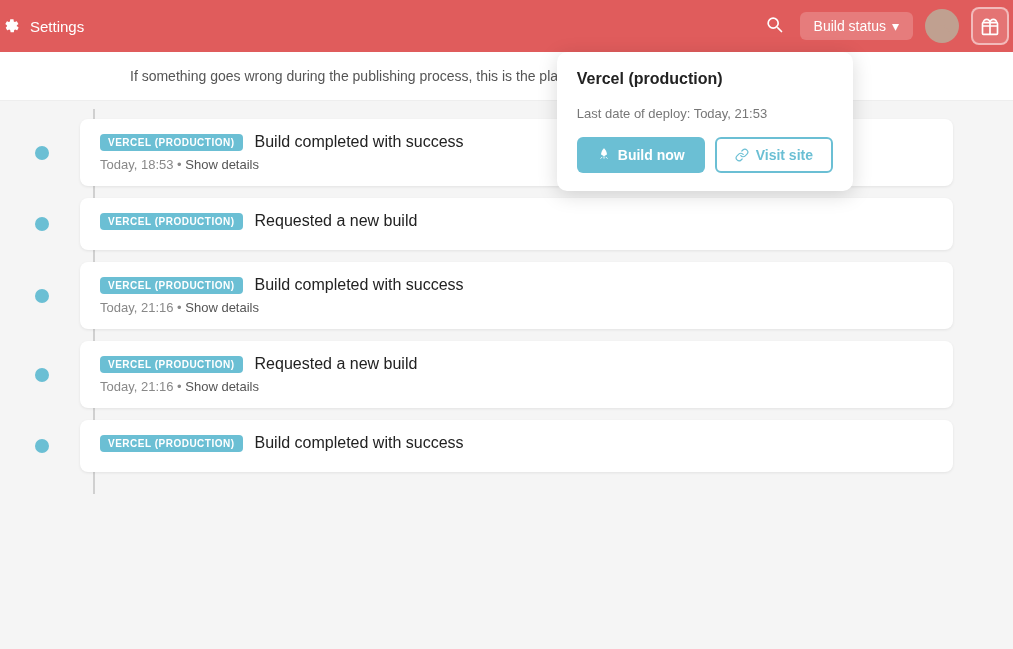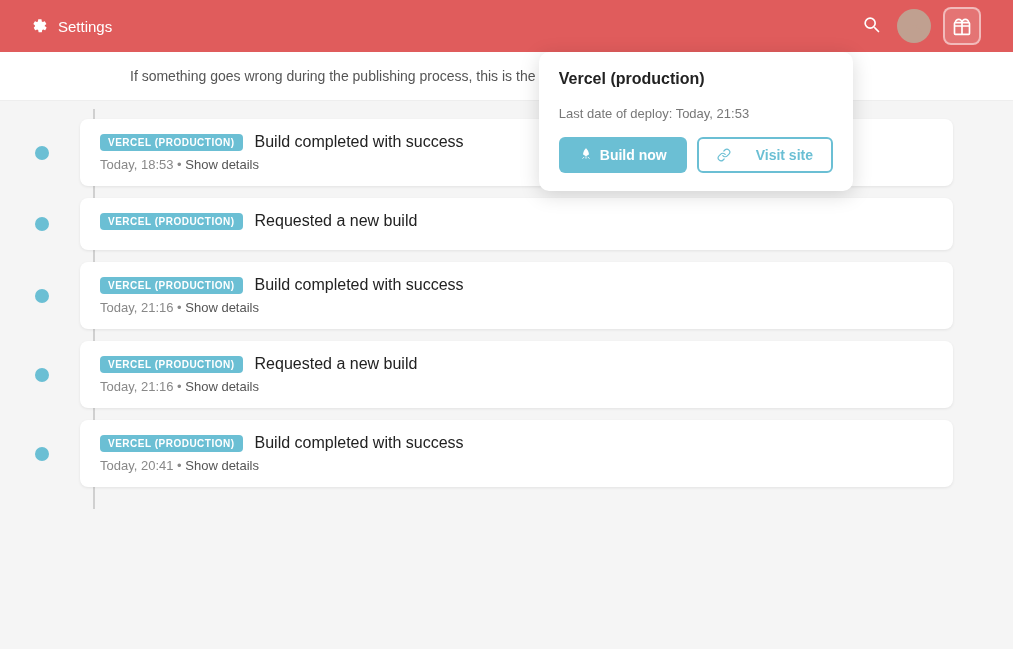--- a/index.html
+++ b/index.html
@@ -12,21 +12,21 @@
       position: relative;
     }
 
     
     .header {
       background: #e05c5c;
       height: 52px;
       display: flex;
       align-items: center;
       justify-content: space-between;
-      padding: 0 32px;
+      padding: 0 4px;
       position: relative;
       z-index: 10;
     }
     .header-left {
       display: flex;
       align-items: center;
       gap: 10px;
       color: white;
       font-size: 15px;
       font-weight: 500;
@@ -223,21 +223,21 @@
       background: white;
       color: #6bbfd4;
       border: 2px solid #6bbfd4;
       padding: 0 18px;
       border-radius: 6px;
       font-size: 14px;
       font-weight: 600;
       cursor: pointer;
       display: flex;
       align-items: center;
-      gap: 25px;
+      gap: 7px;
     }
 
     .gear-icon-svg {
       width: 16px; height: 16px;
       display: inline-block;
     }
   </style>
 </head>
 <body>
 
@@ -246,20 +246,24 @@
     <svg class="gear-icon-svg" viewBox="0 0 24 24" fill="white">
       <path d="M12 15a3 3 0 100-6 3 3 0 000 6zm7.2-2.1a7.2 7.2 0 00.1-1c0-.3 0-.7-.1-1l2.1-1.6c.2-.2.2-.4.1-.6l-2-3.5c-.1-.2-.3-.3-.5-.2l-2.5 1c-.5-.4-1.1-.7-1.7-.9l-.4-2.7c0-.2-.2-.4-.5-.4h-4c-.3 0-.5.2-.5.4l-.4 2.7c-.6.2-1.2.5-1.7.9l-2.5-1c-.2-.1-.4 0-.5.2l-2 3.5c-.1.2-.1.4.1.6l2.1 1.6c-.1.3-.1.7-.1 1s0 .7.1 1L2.8 14.1c-.2.2-.2.4-.1.6l2 3.5c.1.2.3.3.5.2l2.5-1c.5.4 1.1.7 1.7.9l.4 2.7c.1.2.2.4.5.4h4c.3 0 .5-.2.5-.4l.4-2.7c.6-.2 1.2-.5 1.7-.9l2.5 1c.2.1.4 0 .5-.2l2-3.5c.1-.2.1-.4-.1-.6l-2.1-1.6z"></path>
     </svg>
     <span>Settings</span>
   </div>
   <div class="header-right">
     <button class="search-icon-btn">
       <svg width="20" height="20" viewBox="0 0 24 24" fill="white">
         <path d="M21 21l-4.35-4.35M17 11a6 6 0 11-12 0 6 6 0 0112 0z" stroke="white" stroke-width="2" fill="none" stroke-linecap="round"></path>
       </svg>
+    </button>
+    <button class="build-status-btn">
+      <span>Build status</span>
+      <span>▾</span>
     </button>
     <div class="avatar">
       <svg width="22" height="22" viewBox="0 0 24 24" fill="#b08070">
         <circle cx="12" cy="8" r="4" fill="#c0a090"></circle>
         <path d="M4 20c0-4 3.6-7 8-7s8 3 8 7" fill="#c0a090"></path>
       </svg>
     </div>
     <button class="gift-btn">
       <svg width="20" height="20" viewBox="0 0 24 24" fill="none" stroke="white" stroke-width="2">
         <rect x="3" y="8" width="18" height="14" rx="1"></rect>
@@ -355,22 +359,17 @@
       </div>
     </div>
 
     <div class="timeline-item">
       <div class="timeline-dot"></div>
       <div class="timeline-card">
         <div class="card-header">
           <span class="badge">VERCEL (PRODUCTION)</span>
           <span class="card-title">Build completed with success</span>
         </div>
-        <div class="card-meta">
-          <span>Today, 20:41</span>
-          <span> • </span>
-          <a>Show details</a>
-        </div>
       </div>
     </div>
 
   </div>
 </div>
 
 </body></html>

